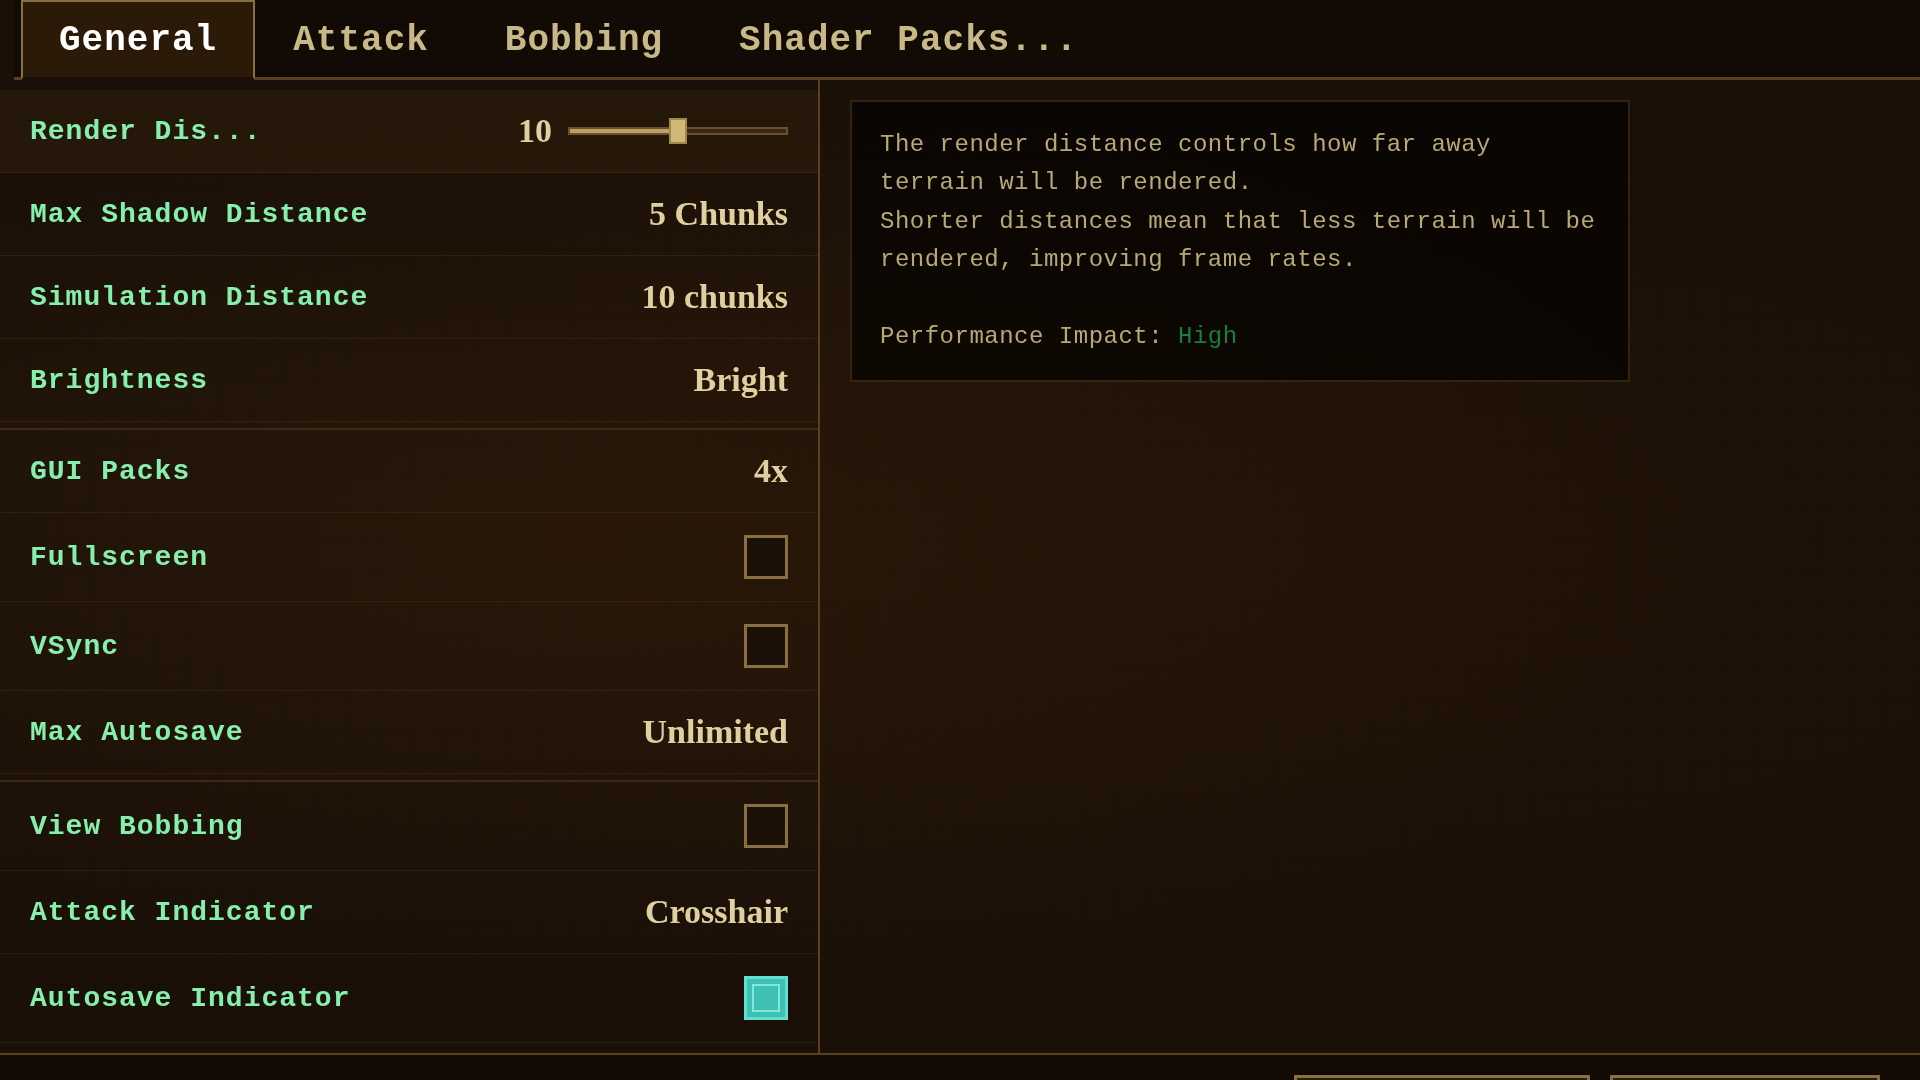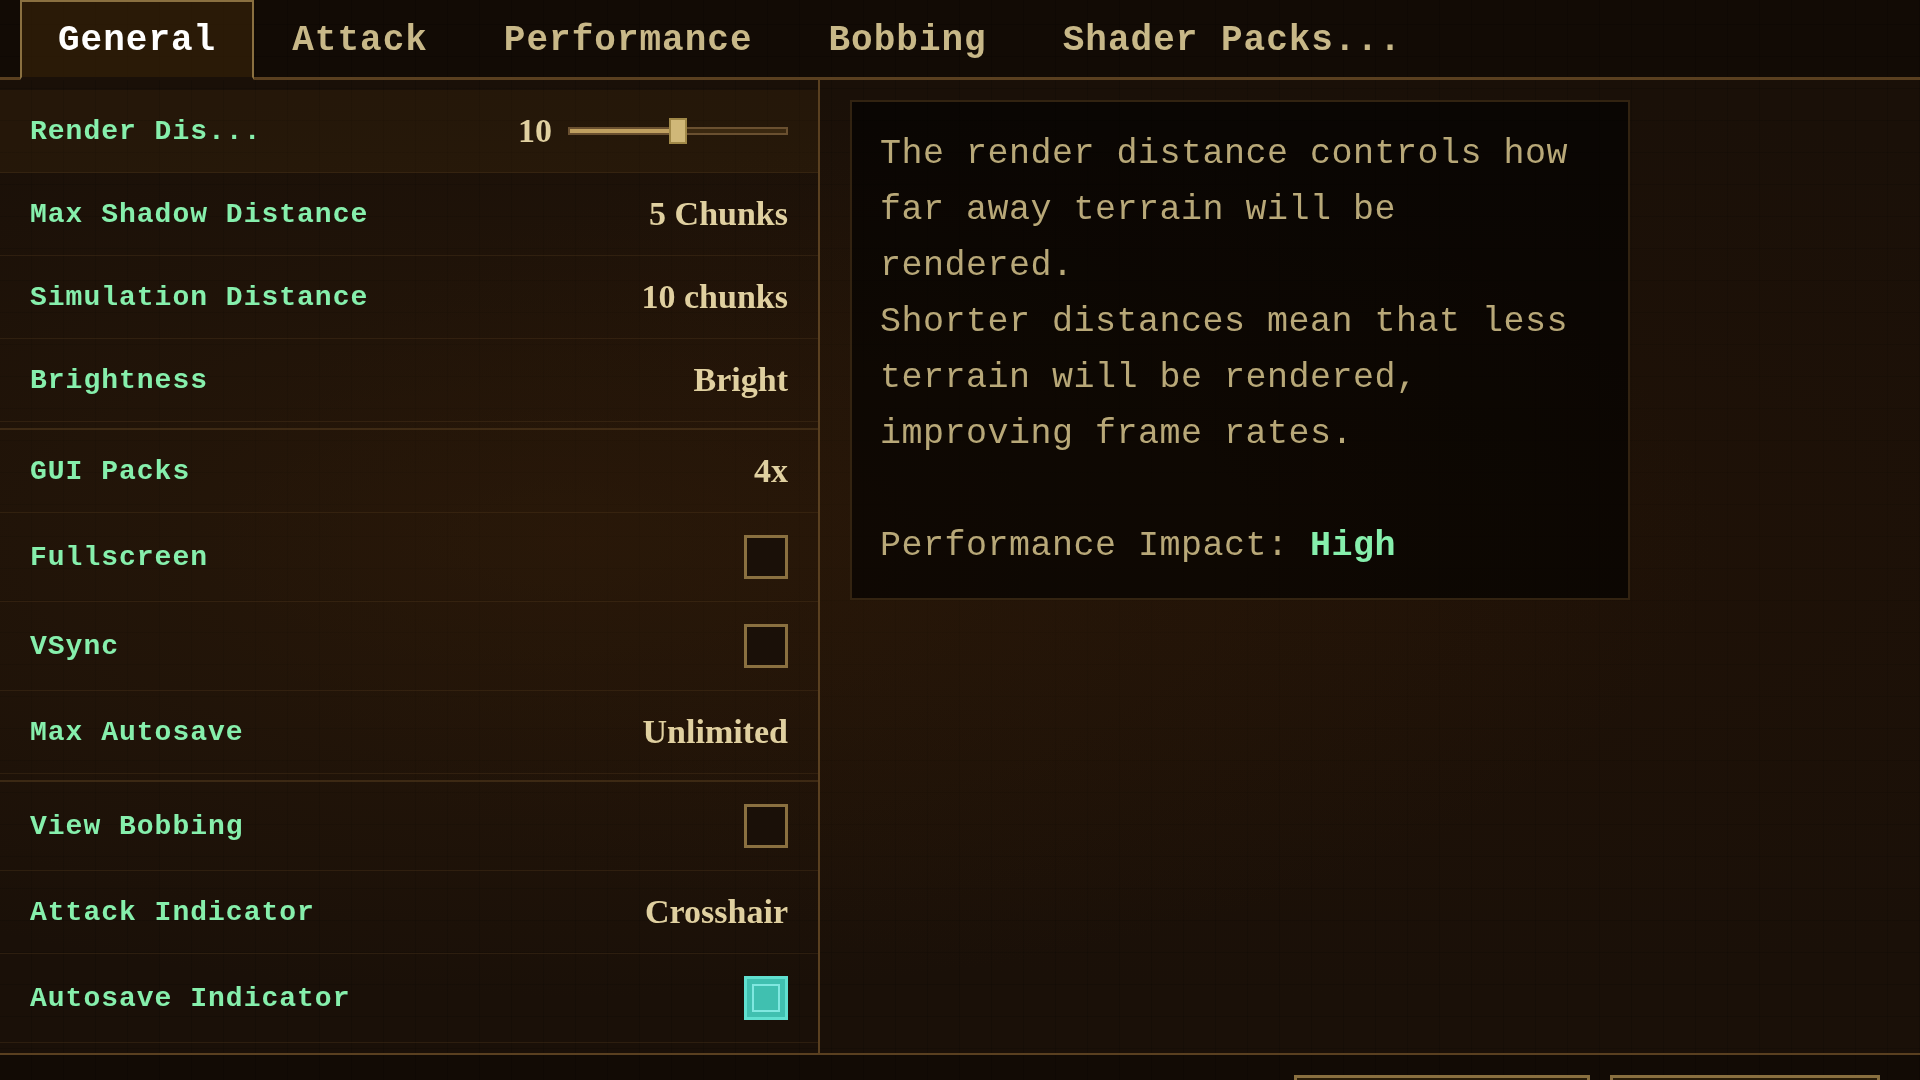--- a/index.html
+++ b/index.html
@@ -50,21 +50,22 @@
       flex-direction: column;
       padding: 0;
     }
 
     
     .tab-bar {
       display: flex;
       flex-direction: row;
       border-bottom: 3px solid #5a4020;
       background: rgba(0,0,0,0.3);
-      padding: 0 20px;
+      padding: 0 7px;
+      margin-left: 14px;
     }
 
     .tab {
       font-family: 'Courier New', Courier, monospace;
       font-size: 36px;
       font-weight: bold;
       letter-spacing: 1px;
       color: #c8b888;
       padding: 18px 36px 16px 36px;
       cursor: pointer;
@@ -209,33 +210,33 @@
 
     .description-box {
       background: rgba(0,0,0,0.6);
       border: 2px solid rgba(90,64,32,0.5);
       padding: 24px 28px;
       max-width: 780px;
     }
 
     .description-text {
       font-family: 'Courier New', Courier, monospace;
-      font-size: 35px;
+      font-size: 24px;
       line-height: 1.6;
       color: #b8a878;
       letter-spacing: 0.5px;
     }
 
     .description-text .performance-label {
       color: #b8a878;
     }
 
     .description-text .performance-value {
-      color: #86efac;
-      font-weight: bold;
+      color: #15803d;
+      font-weight: normal;
     }
 
     
     .bottom-bar {
       display: flex;
       flex-direction: row;
       justify-content: flex-end;
       align-items: center;
       padding: 20px 40px;
       gap: 20px;
@@ -269,23 +270,20 @@
 <body>
 
 <div class="container">
 
   <div class="tab-bar">
     <div class="tab active">
       <span>General</span>
     </div>
     <div class="tab">
       <span>Attack</span>
-    </div>
-    <div class="tab">
-      <span>Performance</span>
     </div>
     <div class="tab">
       <span>Bobbing</span>
     </div>
     <div class="tab">
       <span>Shader Packs...</span>
     </div>
   </div>
 
   <div class="main-content">

